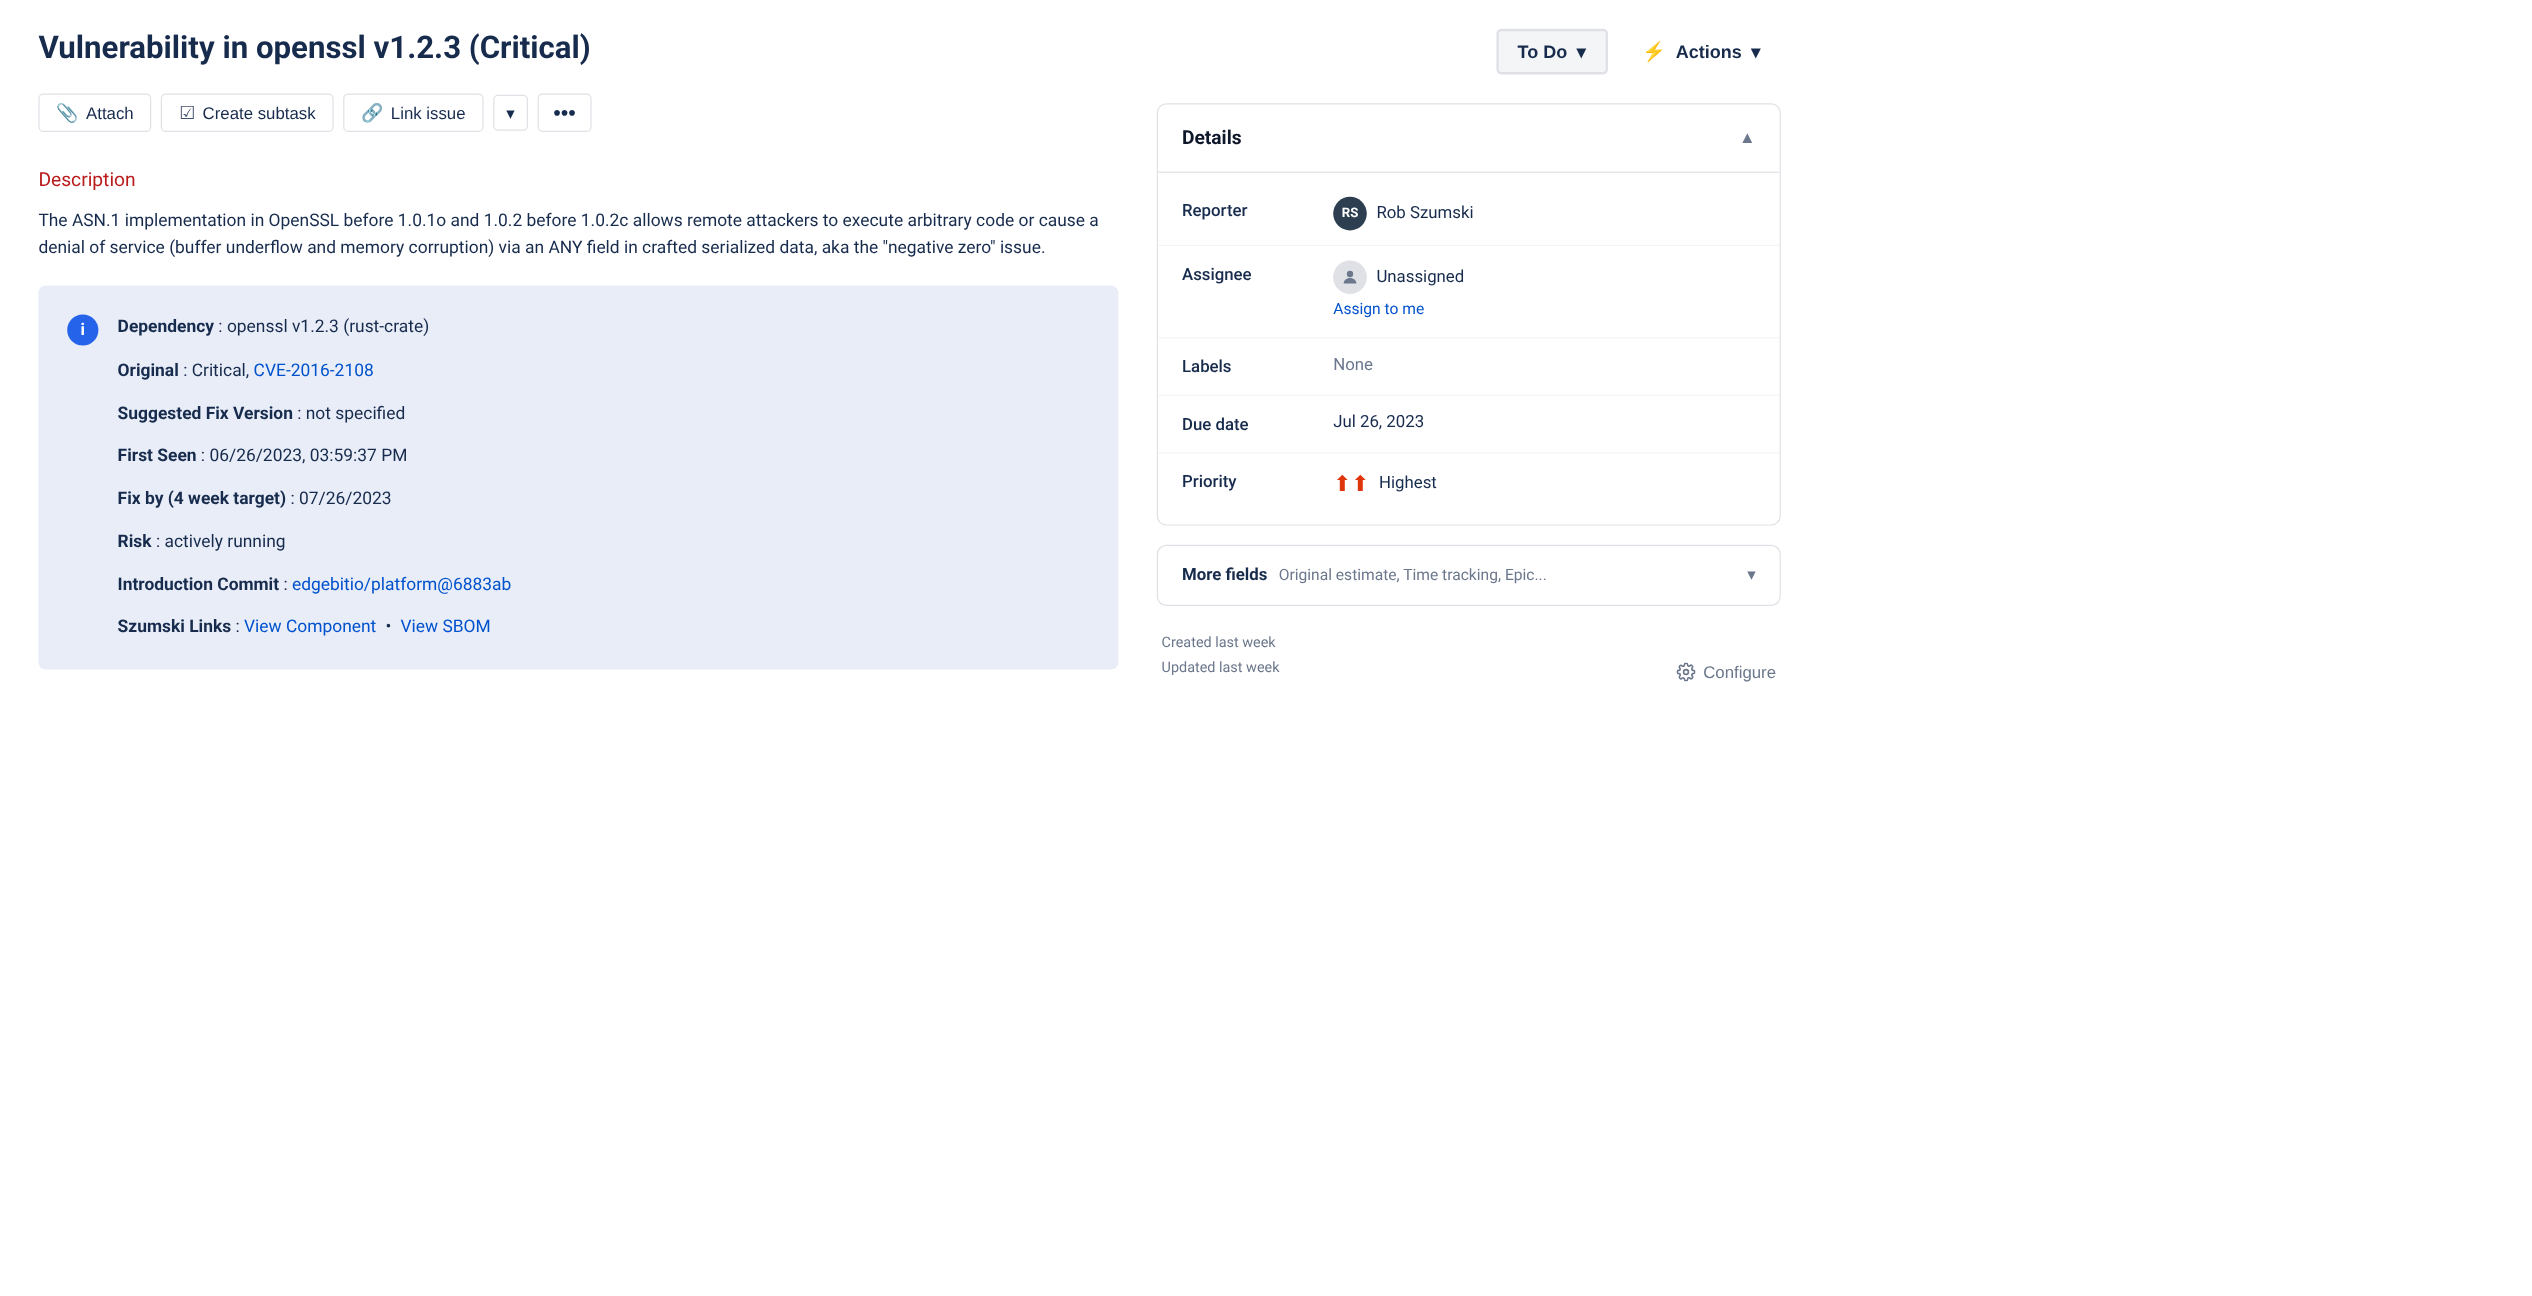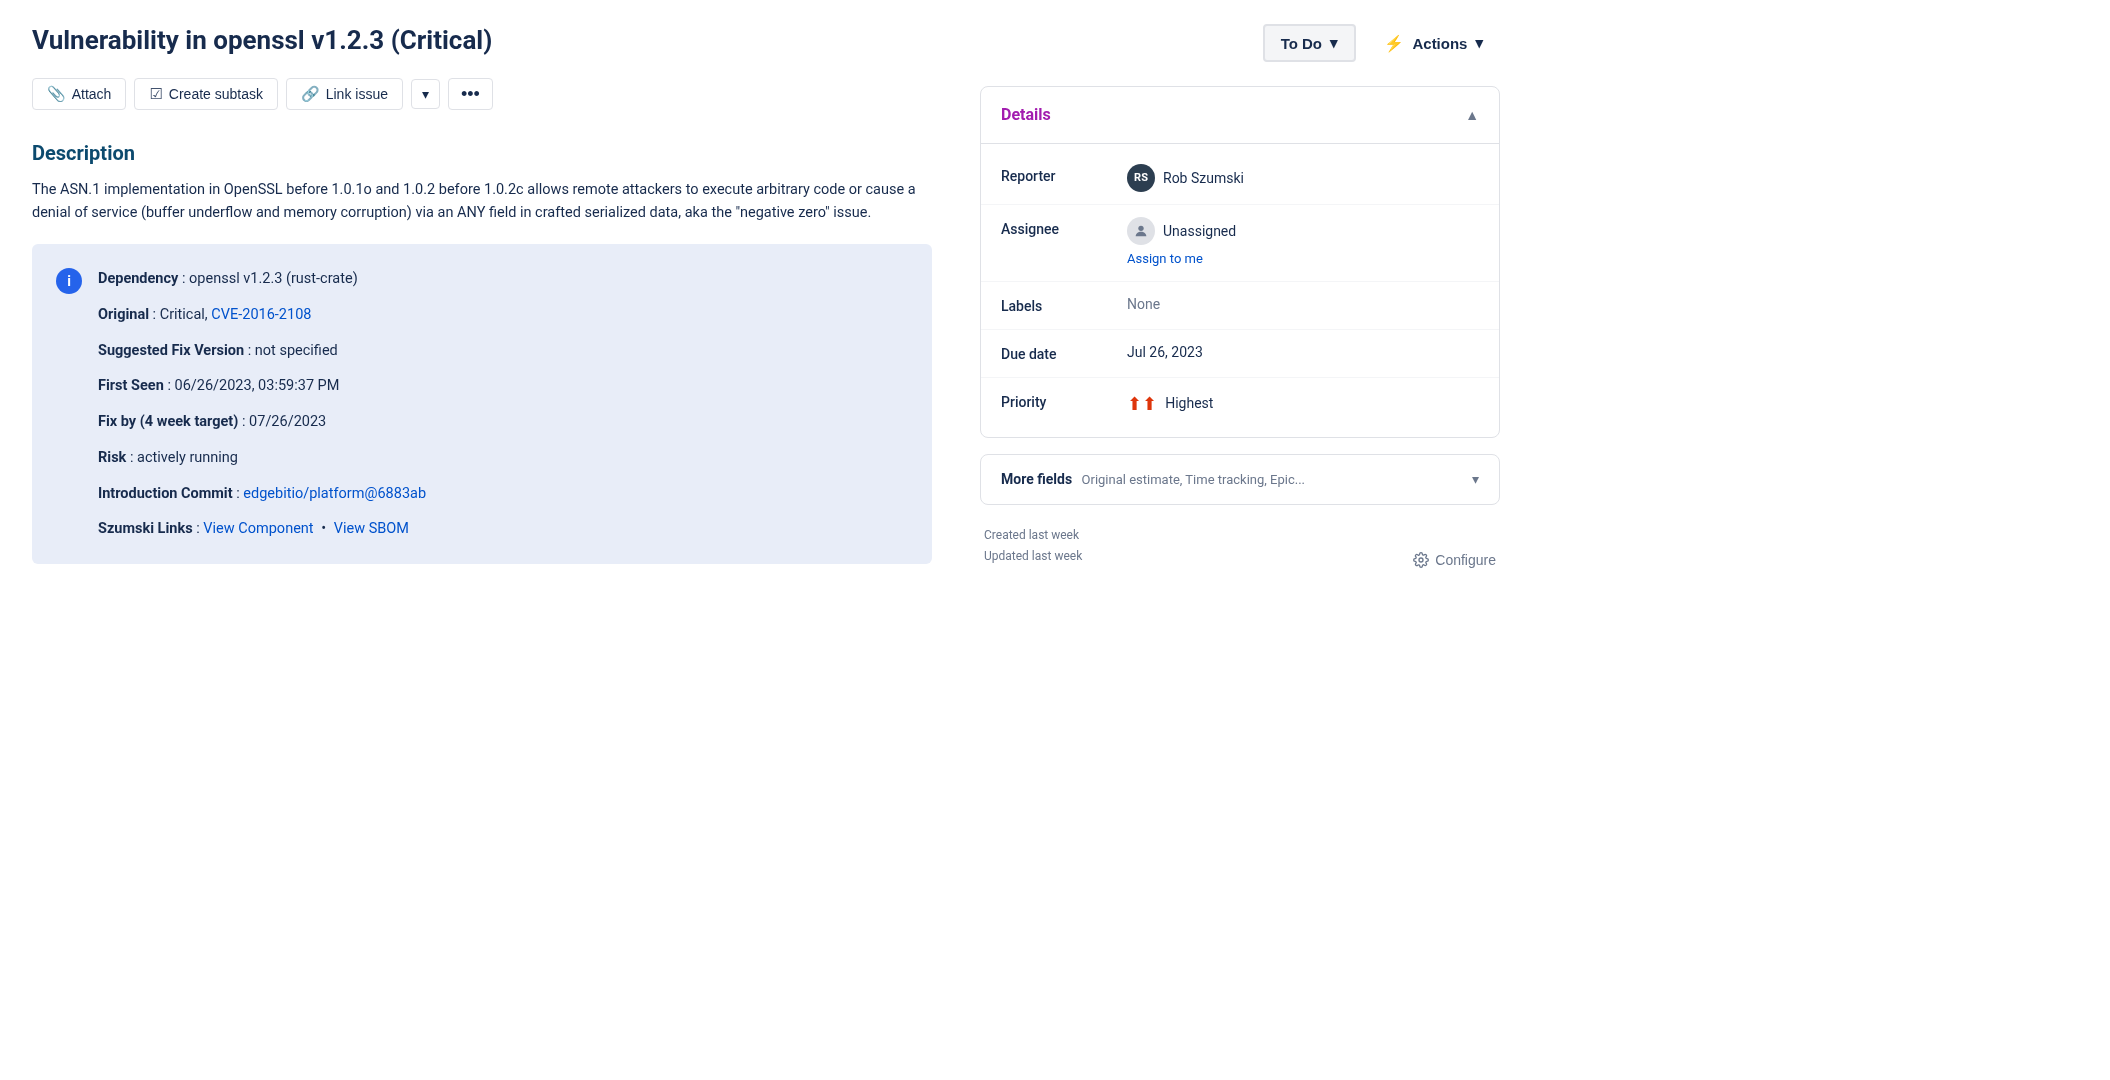--- a/index.html
+++ b/index.html
@@ -9,21 +9,21 @@
       color: #172b4d;
       font-size: 14px;
       line-height: 1.5;
     }
     .page-container {
       display: flex;
       flex-direction: row;
       width: 2110px;
       min-height: 1080px;
       padding: 24px 32px;
-      gap: 48px;
+      gap: 32px;
     }
     .main-content {
       flex: 1;
       max-width: 900px;
     }
     .sidebar {
       width: 520px;
       flex-shrink: 0;
     }
 
@@ -75,23 +75,23 @@
       border-radius: 4px;
       background: #fff;
       color: #172b4d;
       font-size: 18px;
       cursor: pointer;
       line-height: 1;
     }
 
     
     .section-label {
-      font-size: 20px;
-      font-weight: 700;
-      color: #0c4a6e;
+      font-size: 16px;
+      font-weight: 400;
+      color: #b91c1c;
       margin-bottom: 10px;
     }
     .description-text {
       font-size: 14.5px;
       color: #172b4d;
       line-height: 1.6;
       margin-bottom: 20px;
     }
 
     
@@ -182,21 +182,21 @@
     .details-header {
       display: flex;
       align-items: center;
       justify-content: space-between;
       padding: 16px 20px;
       border-bottom: 1px solid #dfe1e6;
     }
     .details-title {
       font-size: 16px;
       font-weight: 700;
-      color: #a21caf;
+      color: #0f172a;
     }
     .details-body {
       padding: 8px 0;
     }
     .detail-row {
       display: flex;
       align-items: flex-start;
       padding: 12px 20px;
       gap: 16px;
     }

